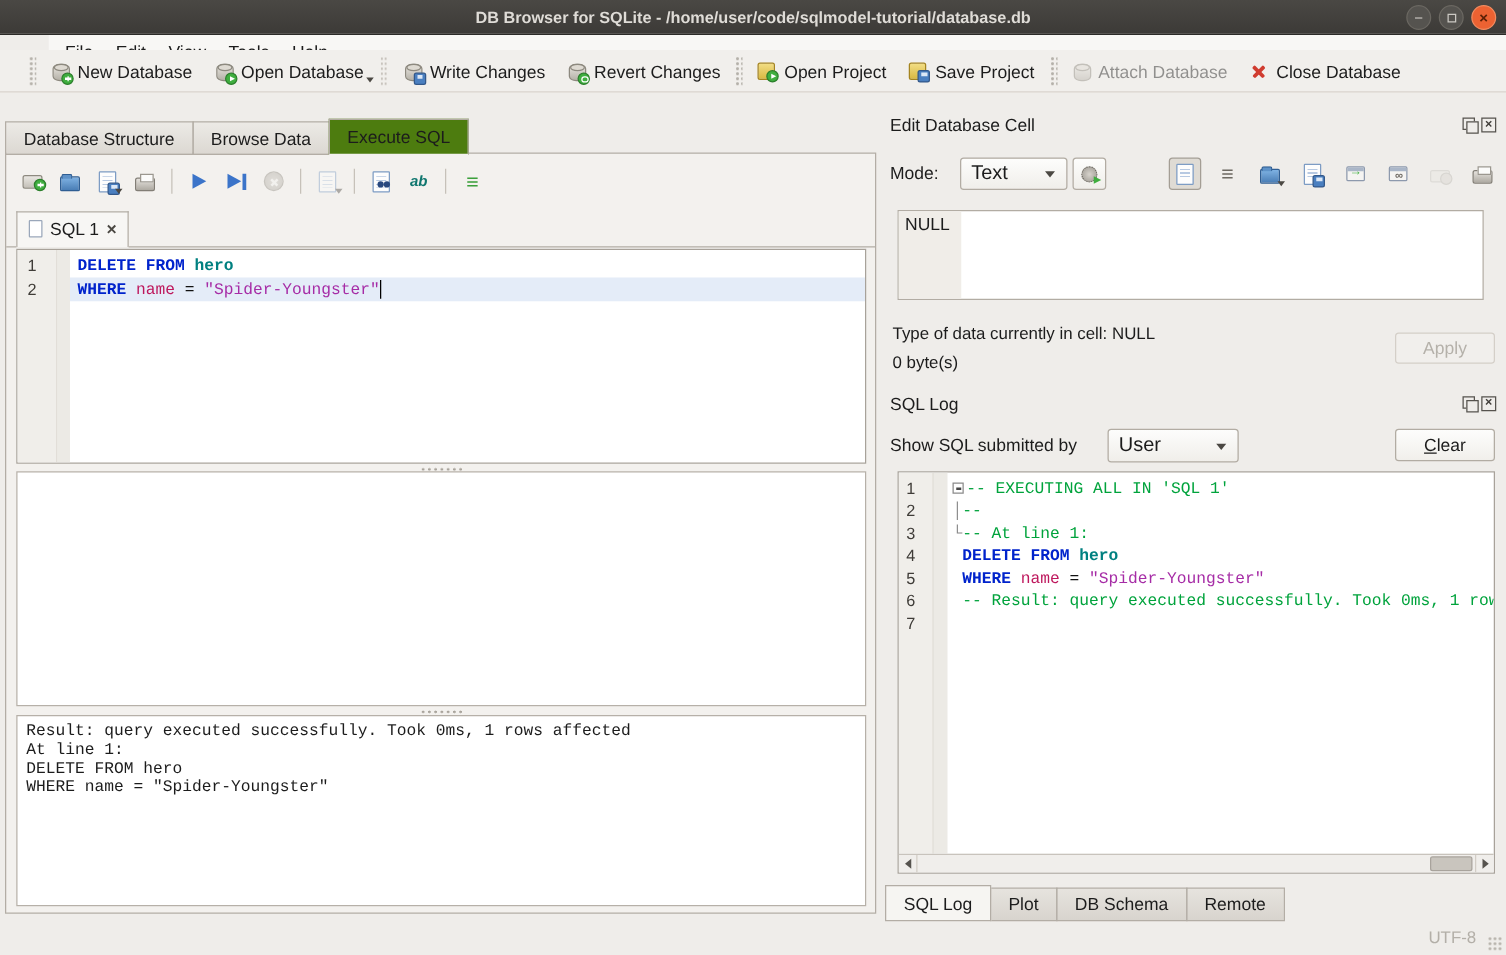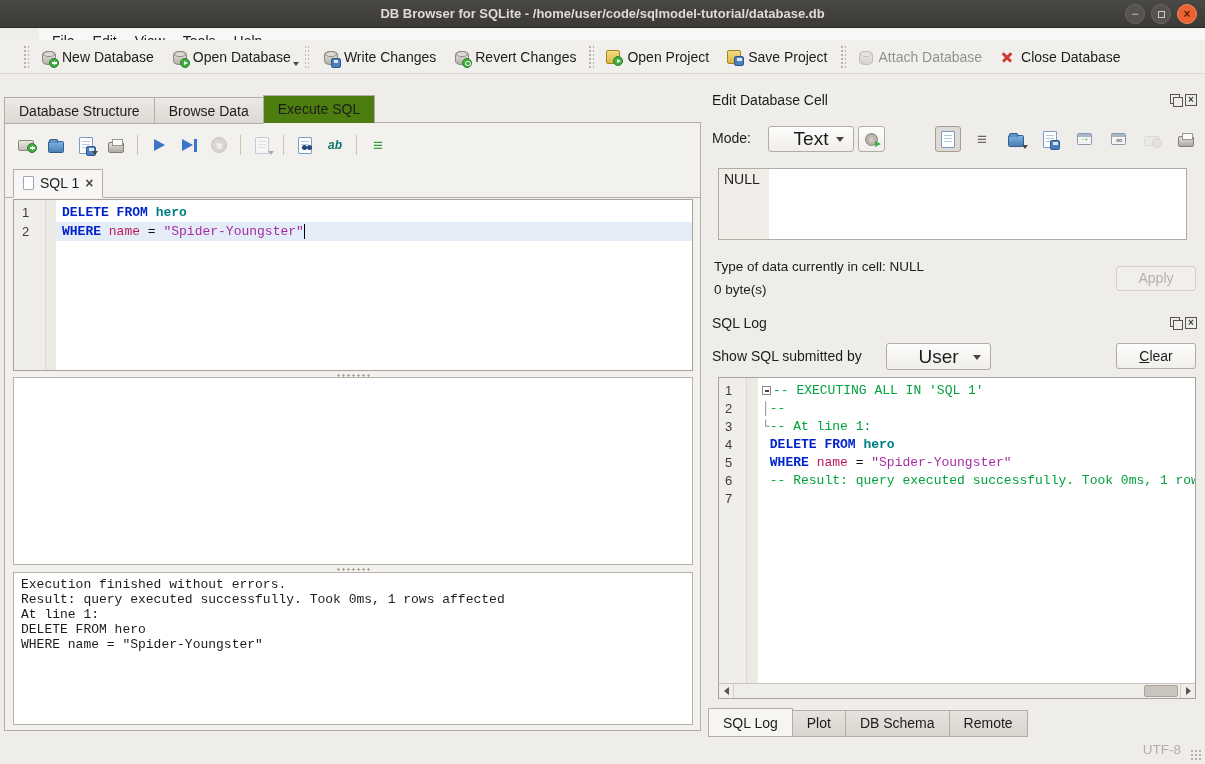--- a/index.html
+++ b/index.html
@@ -183,22 +183,22 @@
   
   .dock-title { position:absolute; left:712px; right:8px; height:20px; font-size:14px; }
   .dock-btns { position:absolute; right:0; top:2px; display:flex; gap:5px; }
   .float-icon { position:relative; width:10px; height:10px; border:1px solid #56534e; }
   .float-icon::before { content:""; position:absolute; left:2px; top:2px; width:8px; height:8px;
     background:#efedea; border:1px solid #56534e; }
   .dock-close { width:12px; height:12px; border:1px solid #56534e; font-size:10px; line-height:10px;
     text-align:center; color:#403d39; font-weight:bold; }
 
   .combo { background:linear-gradient(#fdfdfc,#f0eeea); border:1px solid #b2aca3;
-    border-radius:3px; display:flex; align-items:center; padding:0 8px; font-size:19px;
-    position:relative;justify-content:center; }
+    border-radius:3px; display:flex; align-items:center; padding:0 8px; font-size:16px;
+    position:relative; }
   .combo::after { content:""; position:absolute; right:9px; top:50%; margin-top:-2px;
     border-left:4px solid transparent; border-right:4px solid transparent;
     border-top:5px solid #4b4843; }
   .btn { background:linear-gradient(#fdfdfc,#f1efeb); border:1px solid #b2aca3;
     border-radius:3px; font-size:14px; text-align:center; }
   .btn.disabled { background:#f1efec; color:#b5b1aa; border-color:#d4cfc8; }
   .gear-btn { position:absolute; left:146px; top:0; width:27px; height:26px;
     display:flex; align-items:center; justify-content:center;
     background:linear-gradient(#fdfdfc,#f0eeea); border:1px solid #b2aca3; border-radius:3px; }
 
@@ -400,21 +400,20 @@
         <div>2</div>
       </div>
     <div class="fold-margin"></div>
     <div class="code-area"><div class="code-line"><span class="tok-kw">DELETE FROM </span><span class="tok-tbl">hero</span></div><div class="code-line current"><span class="tok-kw">WHERE </span><span class="tok-id">name</span><span class="tok-pl"> = </span><span class="tok-str">"Spider-Youngster"</span><span class="caret"></span></div></div>
   </div>
 
   <div class="splitter" style="top:249px"></div>
   <div class="grid-pane"></div>
   <div class="splitter" style="top:443px"></div>
   <div class="msg-pane">
-      <div>Execution finished without errors.</div>
       <div>Result: query executed successfully. Took 0ms, 1 rows affected</div>
       <div>At line 1:</div>
       <div>DELETE FROM hero</div>
       <div>WHERE name = "Spider-Youngster"</div>
     </div>
 </div>
 
 <div class="dock-title" style="top:92px">
   <span>Edit Database Cell</span>
   <span class="dock-btns">

